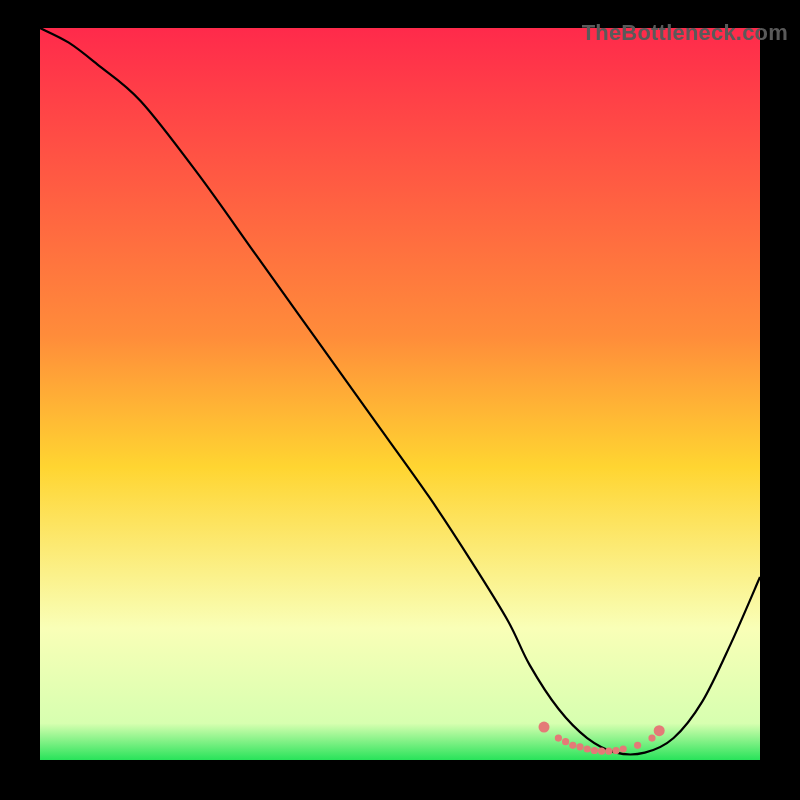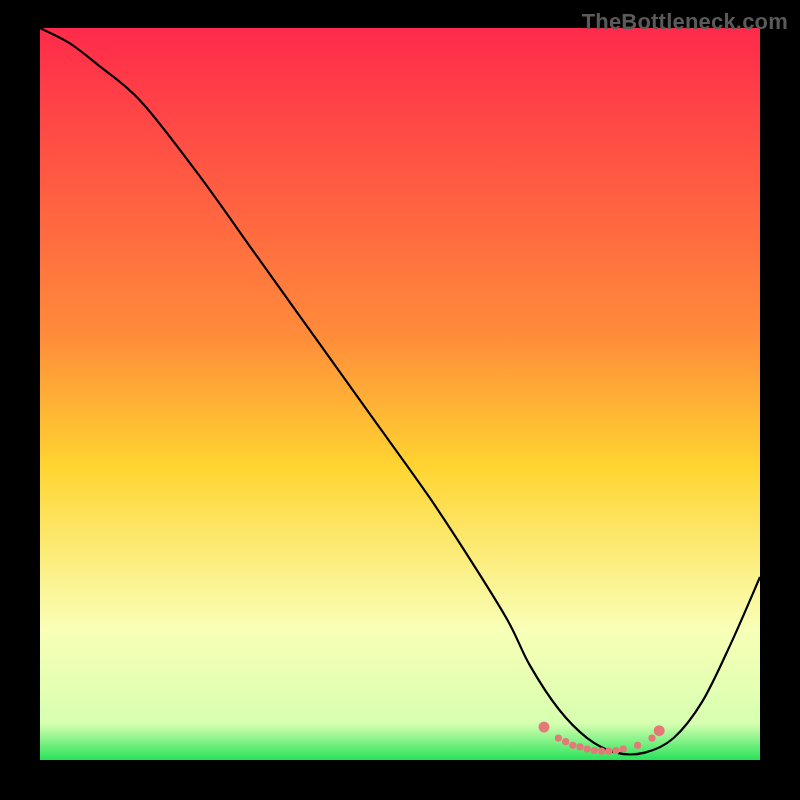--- a/index.html
+++ b/index.html
@@ -12,21 +12,21 @@
     font-family: Arial, Helvetica, sans-serif;
   }
   .outer {
     width: 800px;
     height: 800px;
     background: #000;
     position: relative;
   }
   .watermark {
     position: absolute;
-    top: 9px;
+    top: 20px;
     right: 12px;
     color: #5a5a5a;
     font-size: 22px;
     font-weight: 600;
     letter-spacing: 0.2px;
     z-index: 5;
   }
   .plot {
     position: absolute;
     left: 40px;

